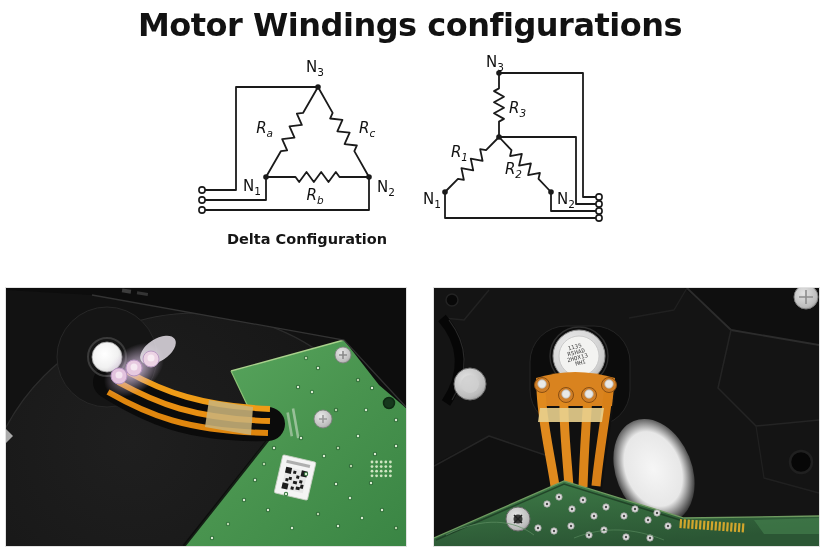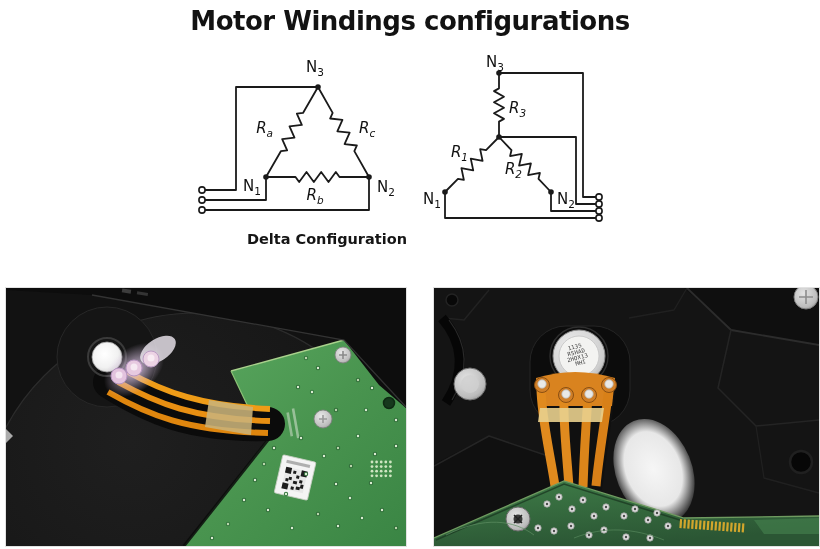--- a/index.html
+++ b/index.html
@@ -1,21 +1,21 @@
 <!DOCTYPE html>
 <html><head>
 <meta charset="utf-8">
 <style>
   html,body{margin:0;padding:0;background:#ffffff;}
   .stage{position:relative;width:820px;height:549px;background:#fff;overflow:hidden;
          font-family:"DejaVu Sans","Liberation Sans",sans-serif;}
   .title{position:absolute;top:6px;left:0;width:100%;text-align:center;
-         font-size:26px;font-weight:bold;color:#121212;letter-spacing:-0.5px;}
+         font-size:32px;font-weight:bold;color:#121212;letter-spacing:-0.5px;}
   .diag{position:absolute;}
-  .caption{position:absolute;top:231px;font-size:14.5px;font-weight:bold;color:#151515;text-align:right;}
+  .caption{position:absolute;top:231px;font-size:14.5px;font-weight:bold;color:#151515;text-align:left;}
   .photo{position:absolute;top:287px;height:258px;overflow:hidden;border:1px solid #e2e2e2;}
   .photo svg{display:block;}
   svg text{user-select:none;}
   .ink path{fill:none;stroke:#1a1a1a;stroke-width:1.8;stroke-linejoin:round;stroke-linecap:round;}
   .ink .node{fill:#1a1a1a;stroke:none;}
   .ink .term{fill:#ffffff;stroke:#1a1a1a;stroke-width:1.6;}
   .nlabel{font-size:15px;fill:#111;font-family:"DejaVu Sans",sans-serif;}
   .rlabel{font-size:15px;fill:#111;font-style:italic;font-family:"DejaVu Sans",sans-serif;}
   .sub{font-size:10.5px;}
   .hubtext{font-size:5.6px;fill:#3c3c3c;font-family:"DejaVu Sans Mono",monospace;letter-spacing:0.2px;}

